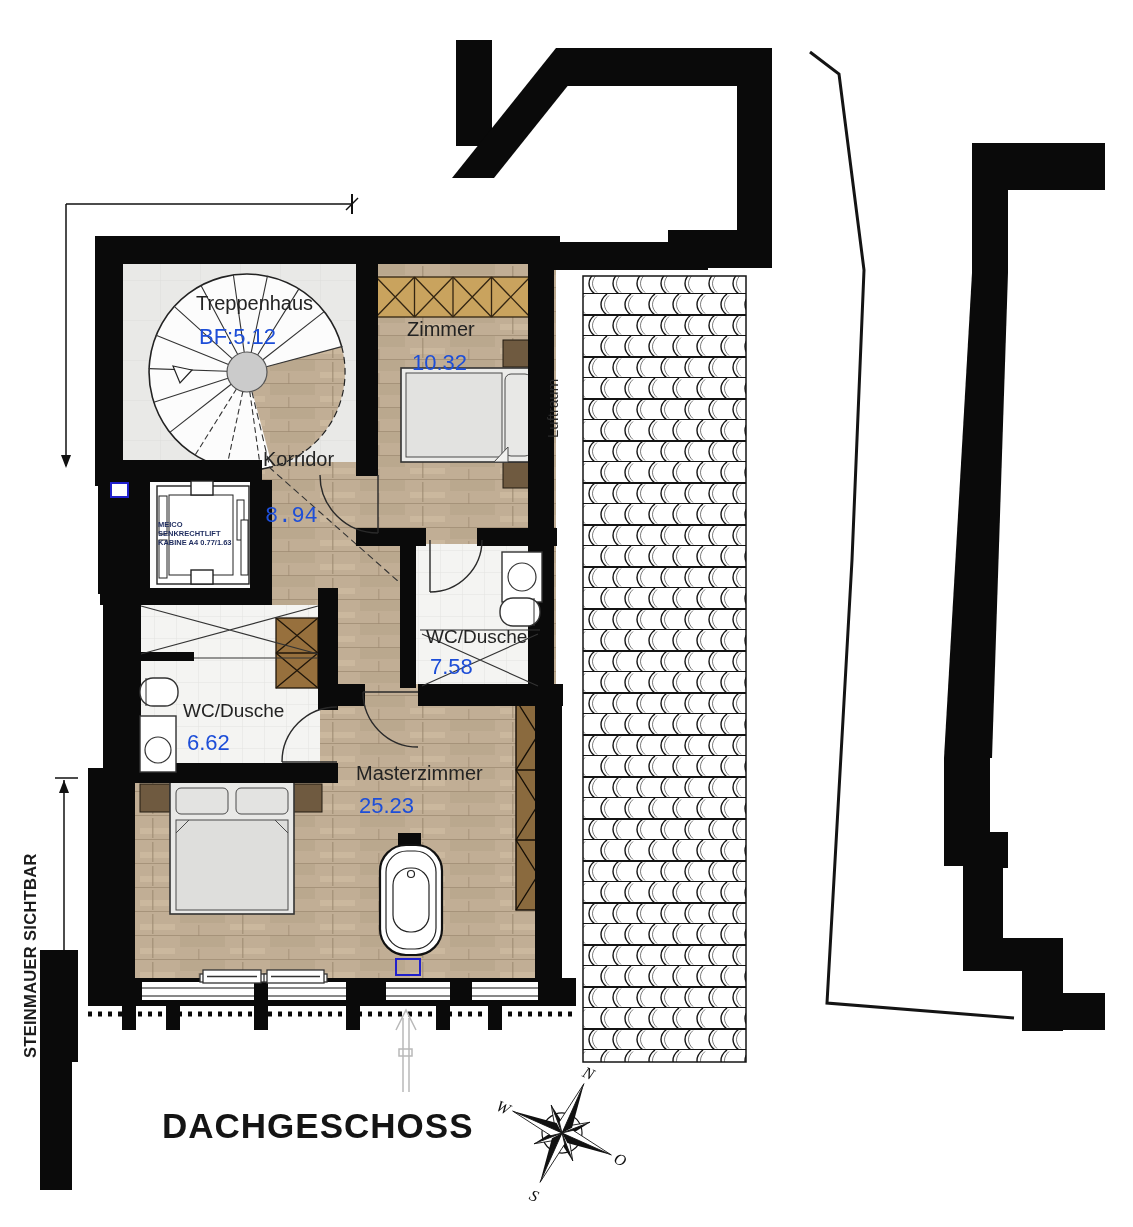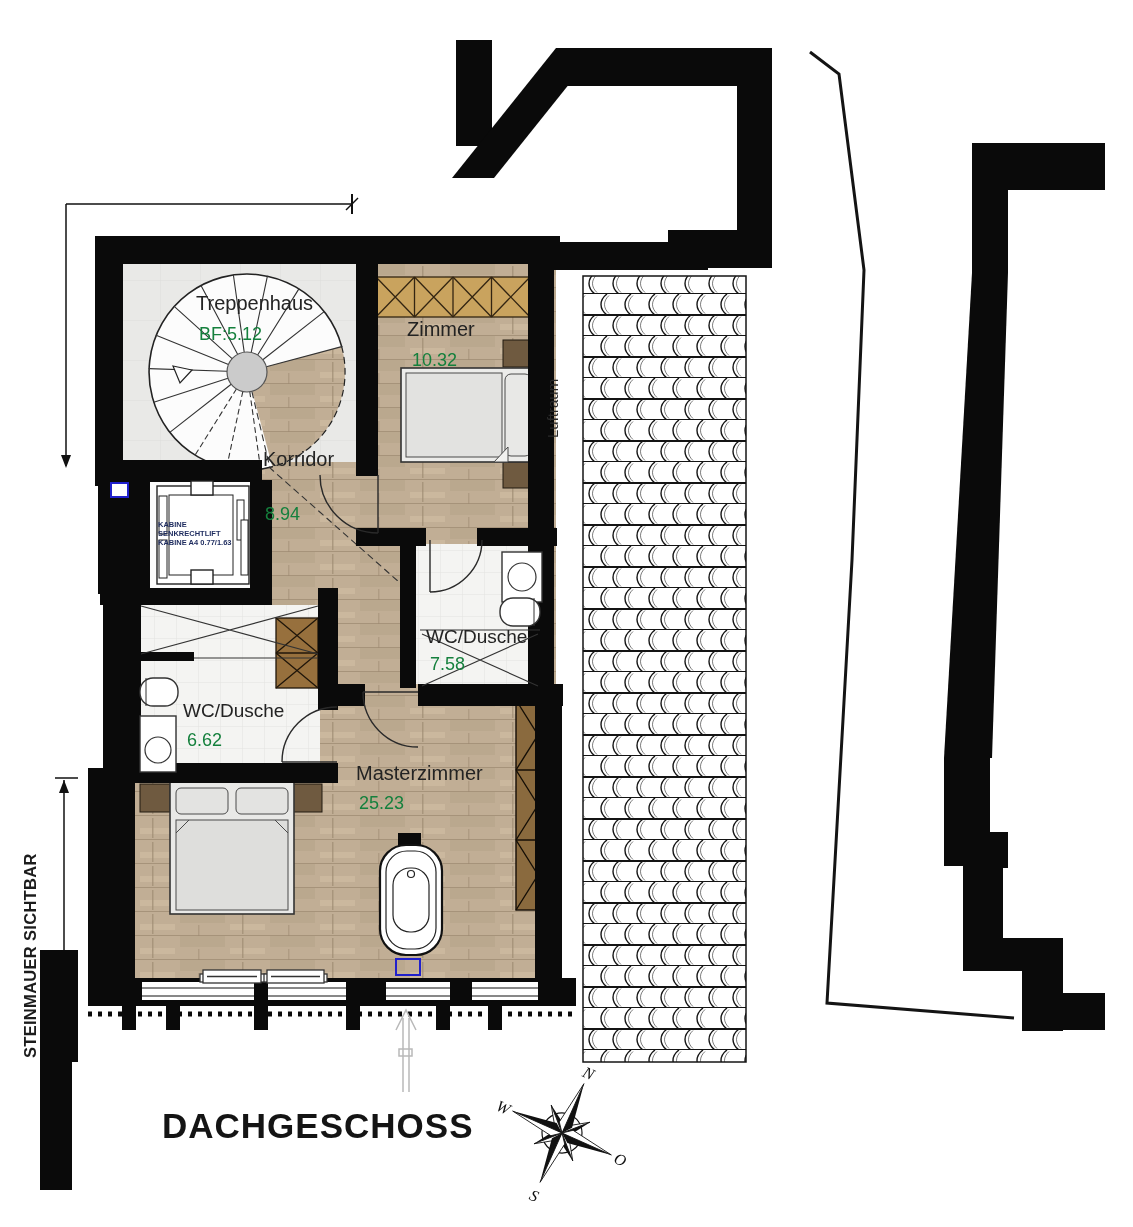--- a/index.html
+++ b/index.html
@@ -1,21 +1,21 @@
 <!DOCTYPE html>
 <html><head>
 <meta charset="utf-8">
 <style>
   html,body{margin:0;padding:0;background:#fff;}
   .canvas{position:relative;width:1133px;height:1227px;background:#ffffff;
           font-family:"Liberation Sans",sans-serif;overflow:hidden;}
   .canvas svg.plan{position:absolute;left:0;top:0;}
   .lbl{position:absolute;white-space:nowrap;color:#232323;}
   .room-name{font-size:20px;font-weight:normal;}
-  .room-area{font-size:18px;color:#15803d;}
+  .room-area{font-size:22px;color:#1d4ed8;}
   .ann{font-size:16.5px;font-weight:bold;letter-spacing:.3px;color:#1c1c1c;line-height:21px;}
   .ann-vert{transform:rotate(-90deg);transform-origin:0 0;}
   .luftraum{font-size:15px;color:#2a2a2a;transform:rotate(-90deg);transform-origin:0 0;}
   .title{font-size:35px;font-weight:bold;letter-spacing:1px;color:#141414;margin-left:40px;}
   .lift-text{font-size:7.5px;line-height:9px;color:#1d2b5e;font-weight:bold;letter-spacing:0;}
 </style>
 </head>
 <body>
 
 <div class="canvas">
@@ -330,32 +330,32 @@
 
 <div class="lbl luftraum" style="left:544px;top:438px;">Luftraum</div>
 
 <div class="lbl room-name" style="left:196px;top:292px;">Treppenhaus</div>
 <div class="lbl room-area" style="left:199px;top:324px;">BF:5.12</div>
 
 <div class="lbl room-name" style="left:407px;top:318px;">Zimmer</div>
 <div class="lbl room-area" style="left:412px;top:350px;">10.32</div>
 
 <div class="lbl room-name" style="left:263px;top:448px;">Korridor</div>
-<div class="lbl room-area" style="left:265px;top:504px;">8.94</div>
+<div class="lbl room-area" style="left:265px;top:504px;font-family:Liberation Mono, monospace;">8.94</div>
 
 <div class="lbl room-name" style="left:426px;top:626px;font-size:19px;">WC/Dusche</div>
 <div class="lbl room-area" style="left:430px;top:654px;">7.58</div>
 
 <div class="lbl room-name" style="left:183px;top:700px;font-size:19px;">WC/Dusche</div>
 <div class="lbl room-area" style="left:187px;top:730px;">6.62</div>
 
 <div class="lbl room-name" style="left:356px;top:762px;">Masterzimmer</div>
 <div class="lbl room-area" style="left:359px;top:793px;">25.23</div>
 
 <div class="lbl lift-text" style="left:158px;top:520px;">
-  <div>KABINE</div>
+  <div>MEICO</div>
   <div>SENKRECHTLIFT</div>
   <div>KABINE A4 0.77/1.63</div>
 </div>
 
 <div class="lbl title" style="left:122px;top:1106px;">DACHGESCHOSS</div>
 
 </div>
 
 </body></html>

